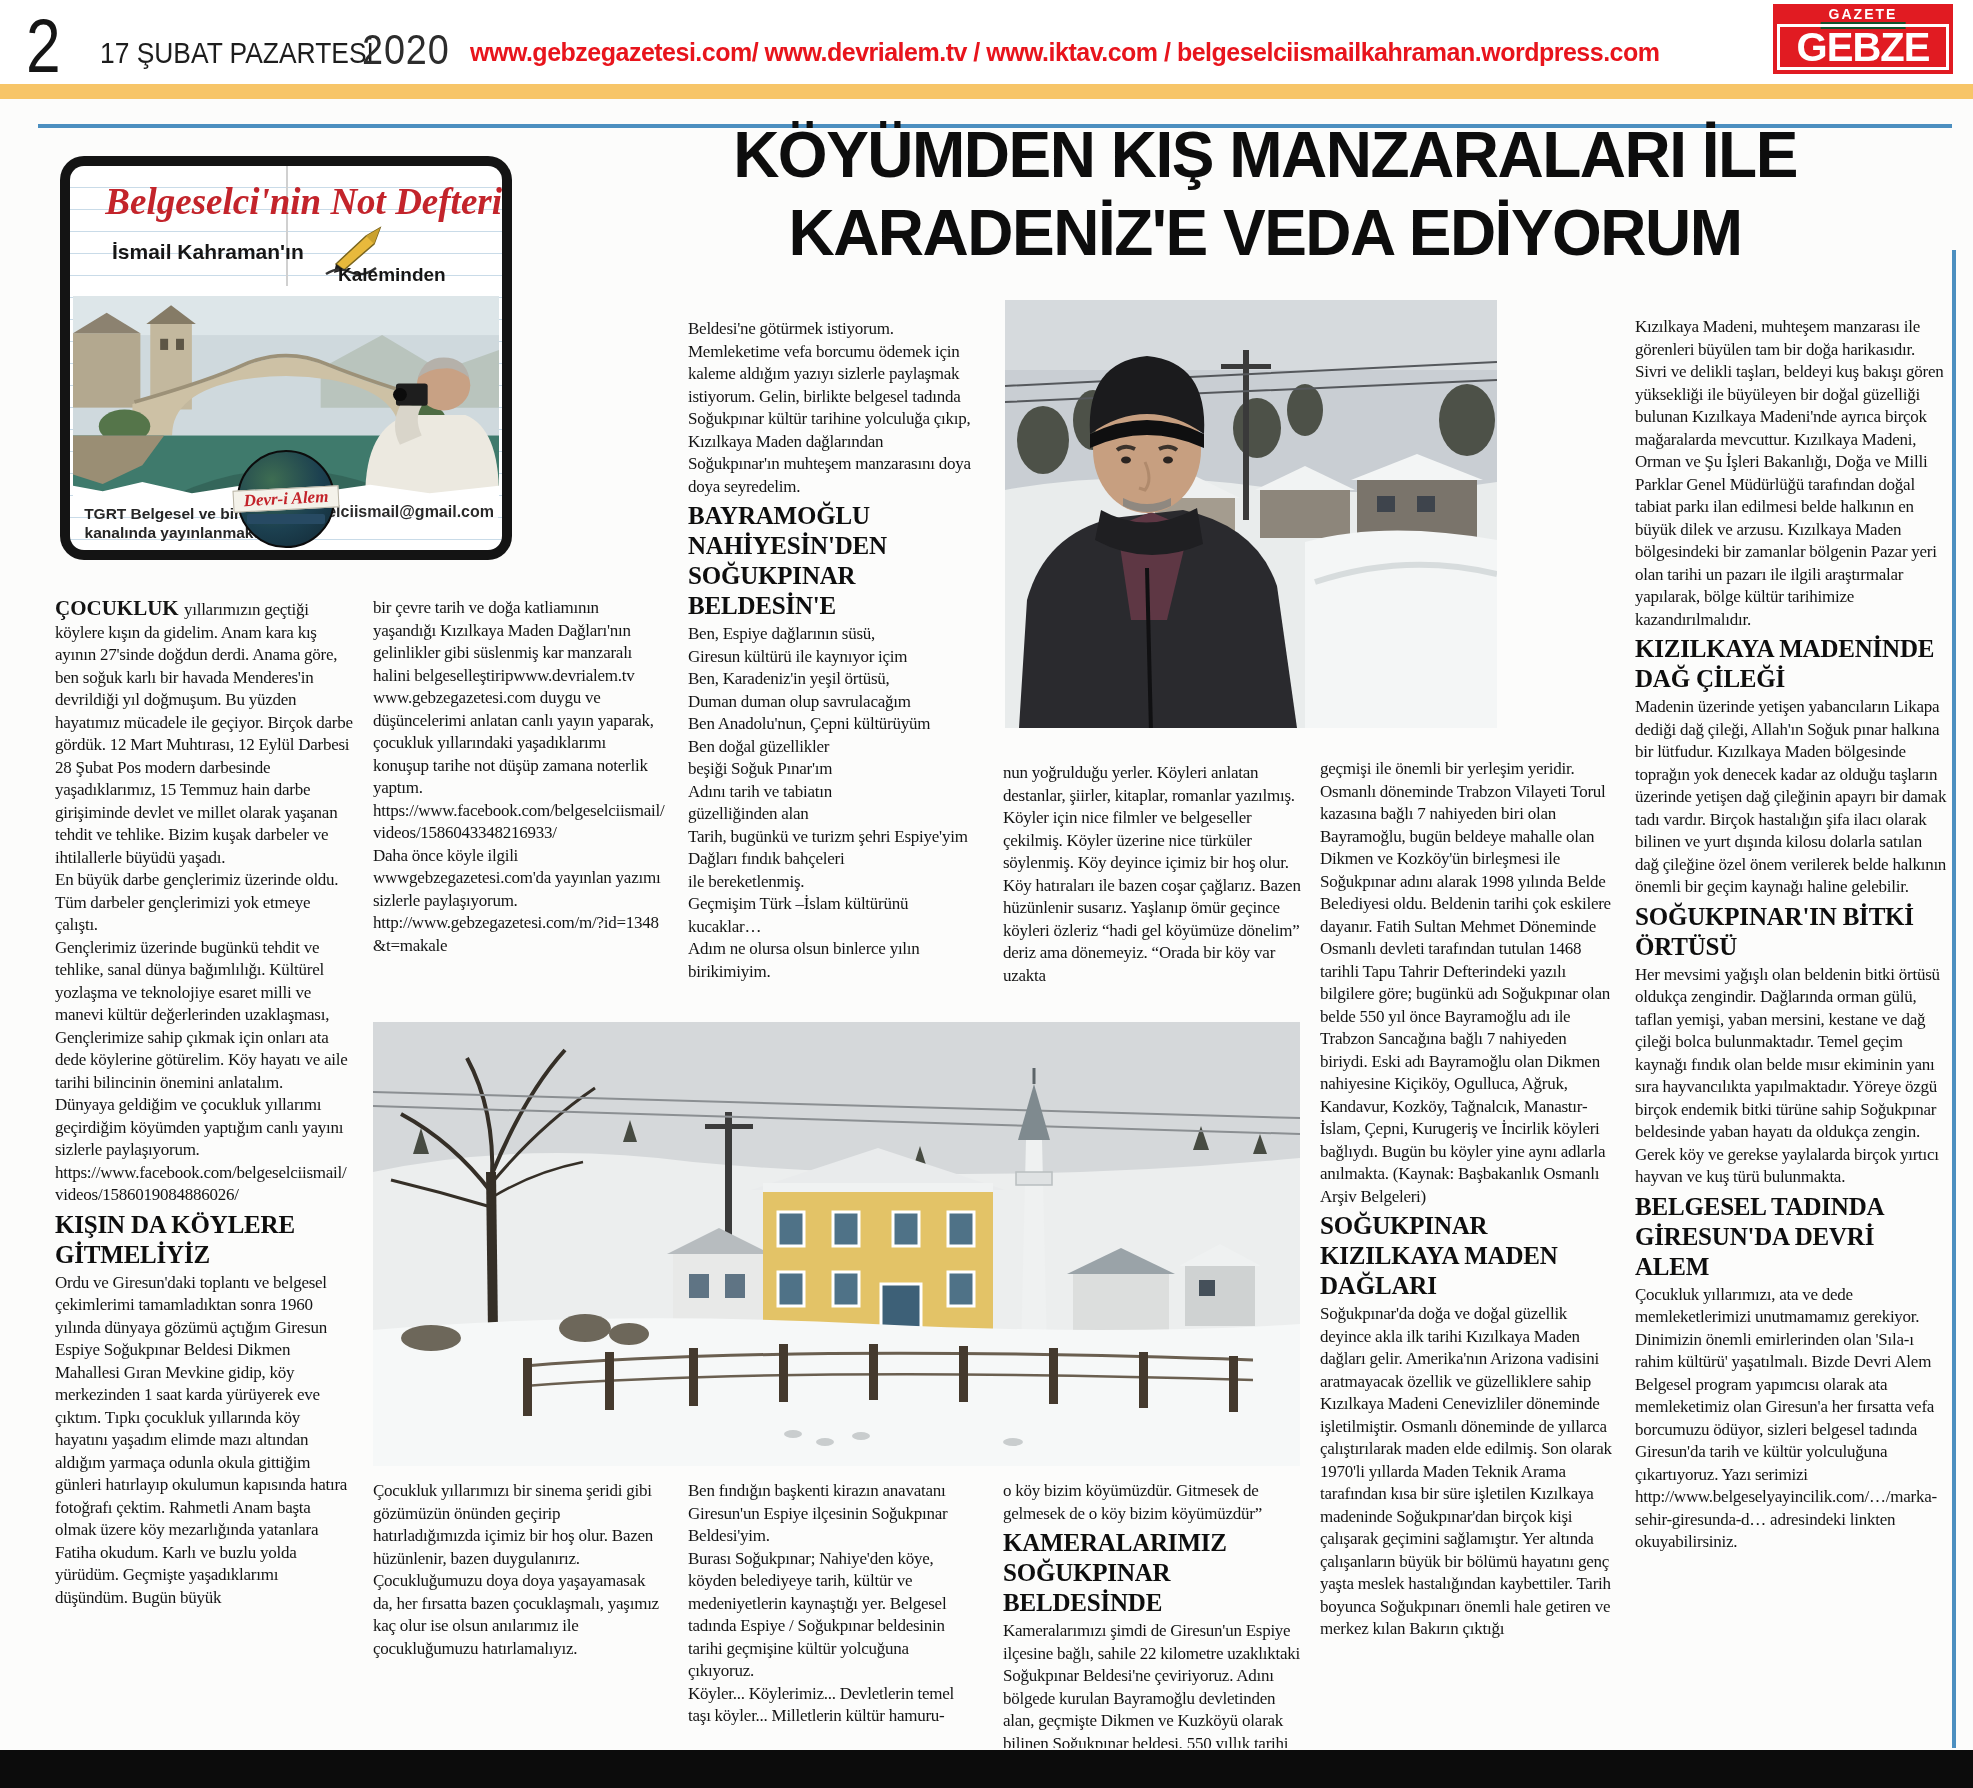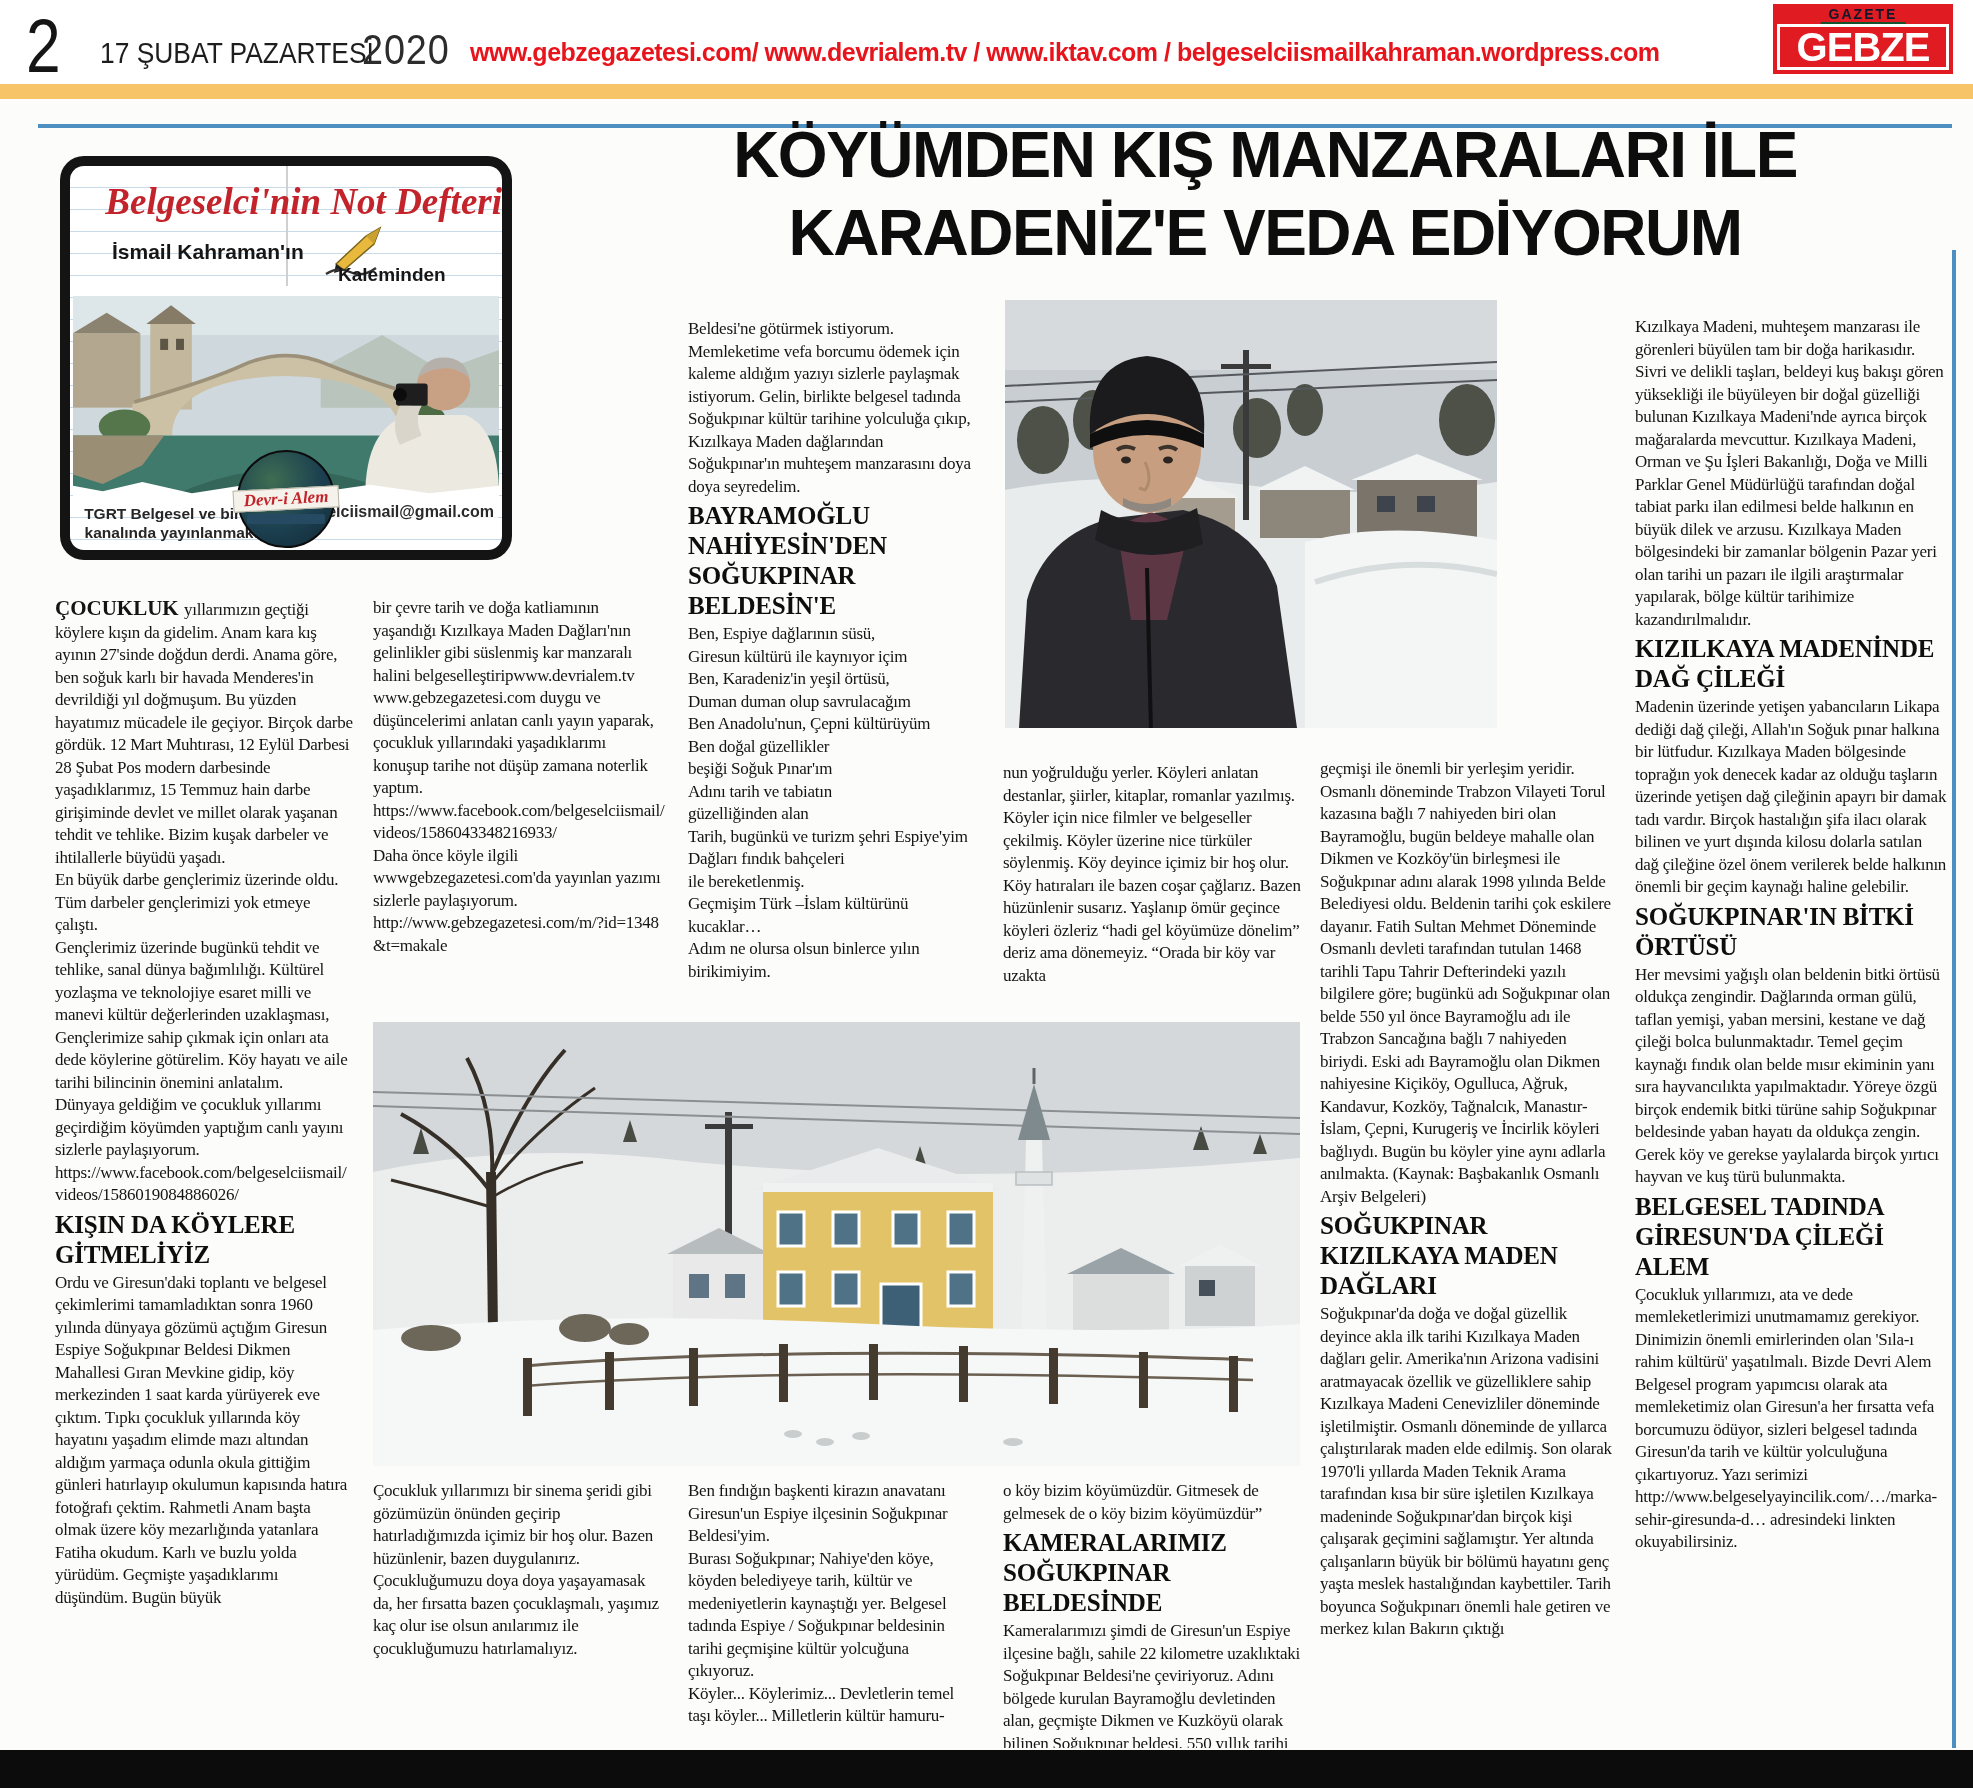--- a/index.html
+++ b/index.html
@@ -13,22 +13,22 @@
   .pagenum { position:absolute; left:26px; top:2px; font-family:"Liberation Sans",sans-serif;
              font-size:76px; font-weight:500; color:#151515; transform:scaleX(.82); transform-origin:left top; }
   .date   { position:absolute; left:100px; top:36px; font-family:"Liberation Sans",sans-serif;
             font-size:30px; color:#1d1d1d; transform:scaleX(.88); transform-origin:left top; white-space:nowrap; }
   .year   { position:absolute; left:362px; top:26px; font-family:"Liberation Sans",sans-serif;
             font-size:42px; color:#2c2c2c; letter-spacing:1px; transform:scaleX(.9); transform-origin:left top; }
   .urls   { position:absolute; left:470px; top:38px; font-family:"Liberation Sans",sans-serif;
             font-size:25px; font-weight:bold; color:#e8141c; letter-spacing:-.5px; white-space:nowrap; }
   .logo   { position:absolute; right:20px; top:4px; width:180px; height:70px; background:#e11b22; }
   .logo-top { position:absolute; top:2px; left:50%; transform:translateX(-50%);
-              color:#0f172a; font-family:"Liberation Sans",sans-serif; font-size:14px; font-weight:bold;
-              letter-spacing:2px; padding:0 8px; border-bottom:2px solid #14532d; }
+              color:#ffffff; font-family:"Liberation Sans",sans-serif; font-size:14px; font-weight:bold;
+              letter-spacing:2px; padding:0 8px; border-bottom:7px solid #14532d; }
   .logo-main { position:absolute; left:4px; right:4px; top:20px; bottom:4px; border:3px solid #fff;
                color:#fff; font-family:"Liberation Sans",sans-serif; font-size:40px; font-weight:bold;
                text-align:center; line-height:40px; letter-spacing:-1px; }
   .yellowbar { position:absolute; left:0; top:84px; width:1973px; height:15px; background:#f7c568; }
   .blueline  { position:absolute; left:38px; top:124px; width:1914px; height:4px; background:#4c8fc0; }
   .rightrule { position:absolute; left:1952px; top:250px; width:4px; height:1498px; background:#4c8fc0; }
   .bottombar { position:absolute; left:0; top:1750px; width:1973px; height:38px; background:#0c0c0c; }
 
   
   .headline { position:absolute; left:620px; top:116px; width:1290px; text-align:center;
@@ -330,21 +330,21 @@
       <p class="p">geçmişi ile önemli bir yerleşim yeridir. Osmanlı döneminde Trabzon Vilayeti Torul kazasına bağlı 7 nahiyeden biri olan Bayramoğlu, bugün beldeye mahalle olan Dikmen ve Kozköy'ün birleşmesi ile Soğukpınar adını alarak 1998 yılında Belde Belediyesi oldu. Beldenin tarihi çok eskilere dayanır. Fatih Sultan Mehmet Döneminde Osmanlı devleti tarafından tutulan 1468 tarihli Tapu Tahrir Defterindeki yazılı bilgilere göre; bugünkü adı Soğukpınar olan belde 550 yıl önce Bayramoğlu adı ile Trabzon Sancağına bağlı 7 nahiyeden biriydi. Eski adı Bayramoğlu olan Dikmen nahiyesine Kiçiköy, Ogulluca, Ağruk, Kandavur, Kozköy, Tağnalcık, Manastır-İslam, Çepni, Kurugeriş ve İncirlik köyleri bağlıydı. Bugün bu köyler yine aynı adlarla anılmakta. (Kaynak: Başbakanlık Osmanlı Arşiv Belgeleri)</p>
       <h4 class="h">SOĞUKPINAR KIZILKAYA MADEN DAĞLARI</h4>
       <p class="p">Soğukpınar'da doğa ve doğal güzellik deyince akla ilk tarihi Kızılkaya Maden dağları gelir. Amerika'nın Arizona vadisini aratmayacak özellik ve güzelliklere sahip Kızılkaya Madeni Cenevizliler döneminde işletilmiştir. Osmanlı döneminde de yıllarca çalıştırılarak maden elde edilmiş. Son olarak 1970'li yıllarda Maden Teknik Arama tarafından kısa bir süre işletilen Kızılkaya madeninde Soğukpınar'dan birçok kişi çalışarak geçimini sağlamıştır. Yer altında çalışanların büyük bir bölümü hayatını genç yaşta meslek hastalığından kaybettiler. Tarih boyunca Soğukpınarı önemli hale getiren ve merkez kılan Bakırın çıktığı</p>
     </div>
   <div class="col" id="c6">
       <p class="p">Kızılkaya Madeni, muhteşem manzarası ile görenleri büyülen tam bir doğa harikasıdır. Sivri ve delikli taşları, beldeyi kuş bakışı gören yüksekliği ile büyüleyen bir doğal güzelliği bulunan Kızılkaya Madeni'nde ayrıca birçok mağaralarda mevcuttur. Kızılkaya Madeni, Orman ve Şu İşleri Bakanlığı, Doğa ve Milli Parklar Genel Müdürlüğü tarafından doğal tabiat parkı ilan edilmesi belde halkının en büyük dilek ve arzusu. Kızılkaya Maden bölgesindeki bir zamanlar bölgenin Pazar yeri olan tarihi un pazarı ile ilgili araştırmalar yapılarak, bölge kültür tarihimize kazandırılmalıdır.</p>
       <h4 class="h">KIZILKAYA MADENİNDE DAĞ ÇİLEĞİ</h4>
       <p class="p">Madenin üzerinde yetişen yabancıların Likapa dediği dağ çileği, Allah'ın Soğuk pınar halkına bir lütfudur. Kızılkaya Maden bölgesinde toprağın yok denecek kadar az olduğu taşların üzerinde yetişen dağ çileğinin apayrı bir damak tadı vardır. Birçok hastalığın şifa ilacı olarak bilinen ve yurt dışında kilosu dolarla satılan dağ çileğine özel önem verilerek belde halkının önemli bir geçim kaynağı haline gelebilir.</p>
       <h4 class="h">SOĞUKPINAR'IN BİTKİ ÖRTÜSÜ</h4>
       <p class="p">Her mevsimi yağışlı olan beldenin bitki örtüsü oldukça zengindir. Dağlarında orman gülü, taflan yemişi, yaban mersini, kestane ve dağ çileği bolca bulunmaktadır. Temel geçim kaynağı fındık olan belde mısır ekiminin yanı sıra hayvancılıkta yapılmaktadır. Yöreye özgü birçok endemik bitki türüne sahip Soğukpınar beldesinde yaban hayatı da oldukça zengin. Gerek köy ve gerekse yaylalarda birçok yırtıcı hayvan ve kuş türü bulunmakta.</p>
-      <h4 class="h">BELGESEL TADINDA GİRESUN'DA ÇİLEĞİ ALEM</h4>
+      <h4 class="h">BELGESEL TADINDA GİRESUN'DA DEVRİ ALEM</h4>
       <p class="p">Çocukluk yıllarımızı, ata ve dede memleketlerimizi unutmamamız gerekiyor. Dinimizin önemli emirlerinden olan 'Sıla-ı rahim kültürü' yaşatılmalı. Bizde Devri Alem Belgesel program yapımcısı olarak ata memleketimiz olan Giresun'a her fırsatta vefa borcumuzu ödüyor, sizleri belgesel tadında Giresun'da tarih ve kültür yolculuğuna çıkartıyoruz. Yazı serimizi http://www.belgeselyayincilik.com/…/marka-sehir-giresunda-d… adresindeki linkten okuyabilirsiniz.</p>
     </div>
   <div class="col" id="cA">
       <p class="p">Çocukluk yıllarımızı bir sinema şeridi gibi gözümüzün önünden geçirip hatırladığımızda içimiz bir hoş olur. Bazen hüzünlenir, bazen duygulanırız. Çocukluğumuzu doya doya yaşayamasak da, her fırsatta bazen çocuklaşmalı, yaşımız kaç olur ise olsun anılarımız ile çocukluğumuzu hatırlamalıyız.</p>
     </div>
   <div class="col" id="cB">
       <p class="p">Ben fındığın başkenti kirazın anavatanı Giresun'un Espiye ilçesinin Soğukpınar Beldesi'yim.</p>
       <p class="p">Burası Soğukpınar; Nahiye'den köye, köyden belediyeye tarih, kültür ve medeniyetlerin kaynaştığı yer. Belgesel tadında Espiye / Soğukpınar beldesinin tarihi geçmişine kültür yolcuğuna çıkıyoruz.</p>
       <p class="p">Köyler... Köylerimiz... Devletlerin temel taşı köyler... Milletlerin kültür hamuru-</p>
     </div>

